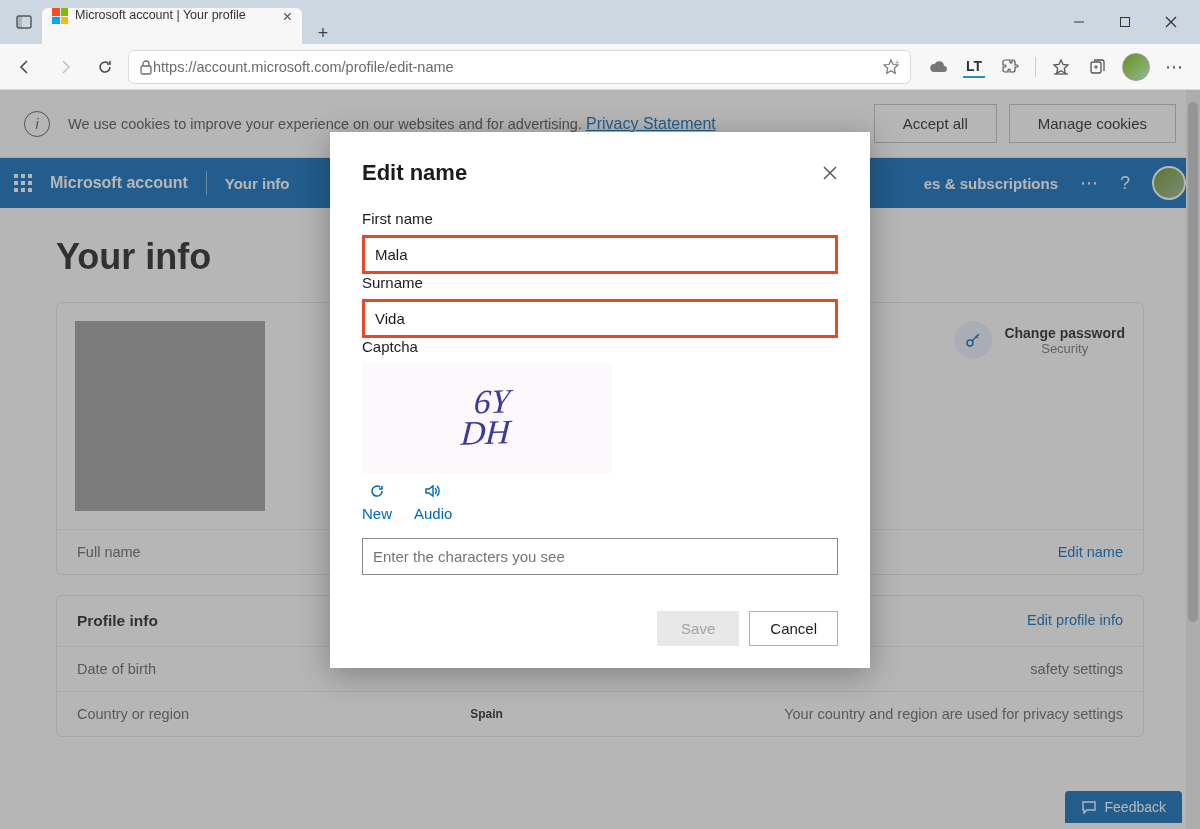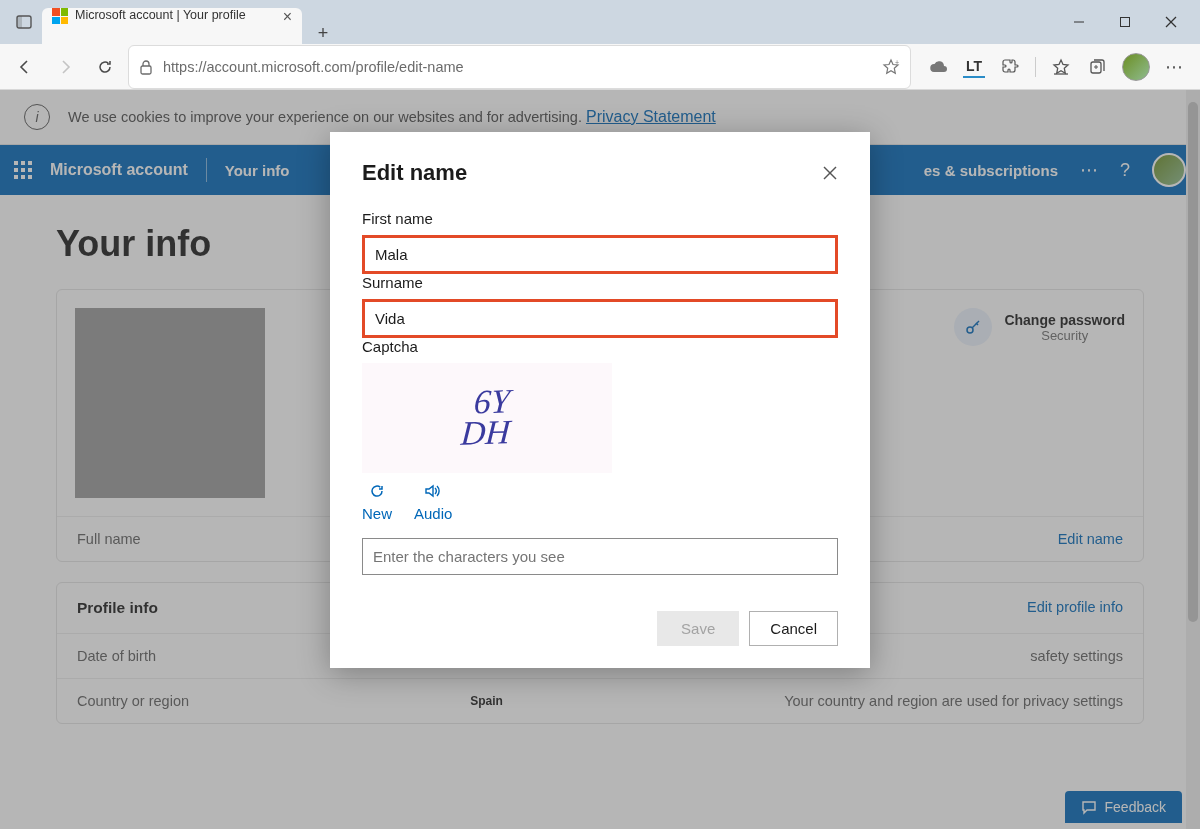--- a/index.html
+++ b/index.html
@@ -15,21 +15,21 @@
 .tab .favicon span:nth-child(1){background:#f25022;} .tab .favicon span:nth-child(2){background:#7fba00;}
 .tab .favicon span:nth-child(3){background:#00a4ef;} .tab .favicon span:nth-child(4){background:#ffb900;}
 .tab-title { font-size: 12.5px; color:#333; flex:1; white-space:nowrap; overflow:hidden; text-overflow:ellipsis;}
 .tab-close { font-size: 16px; color:#555; }
 .new-tab { width:30px; text-align:center; font-size:18px; color:#444; margin-left:6px; }
 .window-controls { display:flex; gap: 0; margin-left:auto; }
 .window-controls div { width:46px; height:32px; display:flex; align-items:center; justify-content:center; color:#333;}
 .toolbar { background:#f7f7f7; height: 46px; display:flex; align-items:center; padding: 0 8px; gap: 6px; border-bottom:1px solid #d8d8d8;}
 .nav-btn { width:34px; height:34px; display:flex; align-items:center; justify-content:center; color:#616161; border-radius:4px;}
 .nav-btn.disabled { color:#bcbcbc; }
-.addressbar { flex:1; height:44px; background:#fff; border:1px solid #dcdcdc; border-radius:6px; display:flex; align-items:center; padding:0 10px; gap:10px; }
+.addressbar { flex:1; height:34px; background:#fff; border:1px solid #dcdcdc; border-radius:6px; display:flex; align-items:center; padding:0 10px; }
 .lock-icon { color:#6b6b6b; }
 .url { font-size:14.5px; color:#6b6b6b; flex:1; }
 .tool-icons { display:flex; align-items:center; gap:14px; padding: 0 6px 0 10px; }
 .tool-icon { width:22px; height:22px; display:flex; align-items:center; justify-content:center; color:#555;}
 .avatar-small { width:28px; height:28px; border-radius:50%; background:linear-gradient(135deg,#6b8e23,#8fbc8f); border:1px solid #999; }
 .divider-v { width:1px; height:20px; background:#ccc; }
 
 
 .page { position:absolute; top:90px; left:0; right:0; bottom:0; background:#fff; }
 .cookie-banner { background:#fff; border-bottom:1px solid #e5e5e5; padding: 14px 24px; display:flex; align-items:center; gap:18px;}
@@ -196,20 +196,24 @@
       <span class="tool-icon" style="font-size:18px;letter-spacing:2px;">⋯</span>
     </div>
   </div>
 </div>
 
 <div class="page">
   <div class="cookie-banner">
     <span class="info-circle">i</span>
     <div>
       <span class="cookie-text">We use cookies to improve your experience on our websites and for advertising. </span><a class="cookie-link">Privacy Statement</a>
+    </div>
+    <div class="cookie-btns">
+      <button class="cookie-btn">Accept all</button>
+      <button class="cookie-btn">Manage cookies</button>
     </div>
   </div>
 
   <div class="ms-header">
     <div class="waffle">
         <span></span>
         <span></span>
         <span></span>
         <span></span>
         <span></span>

